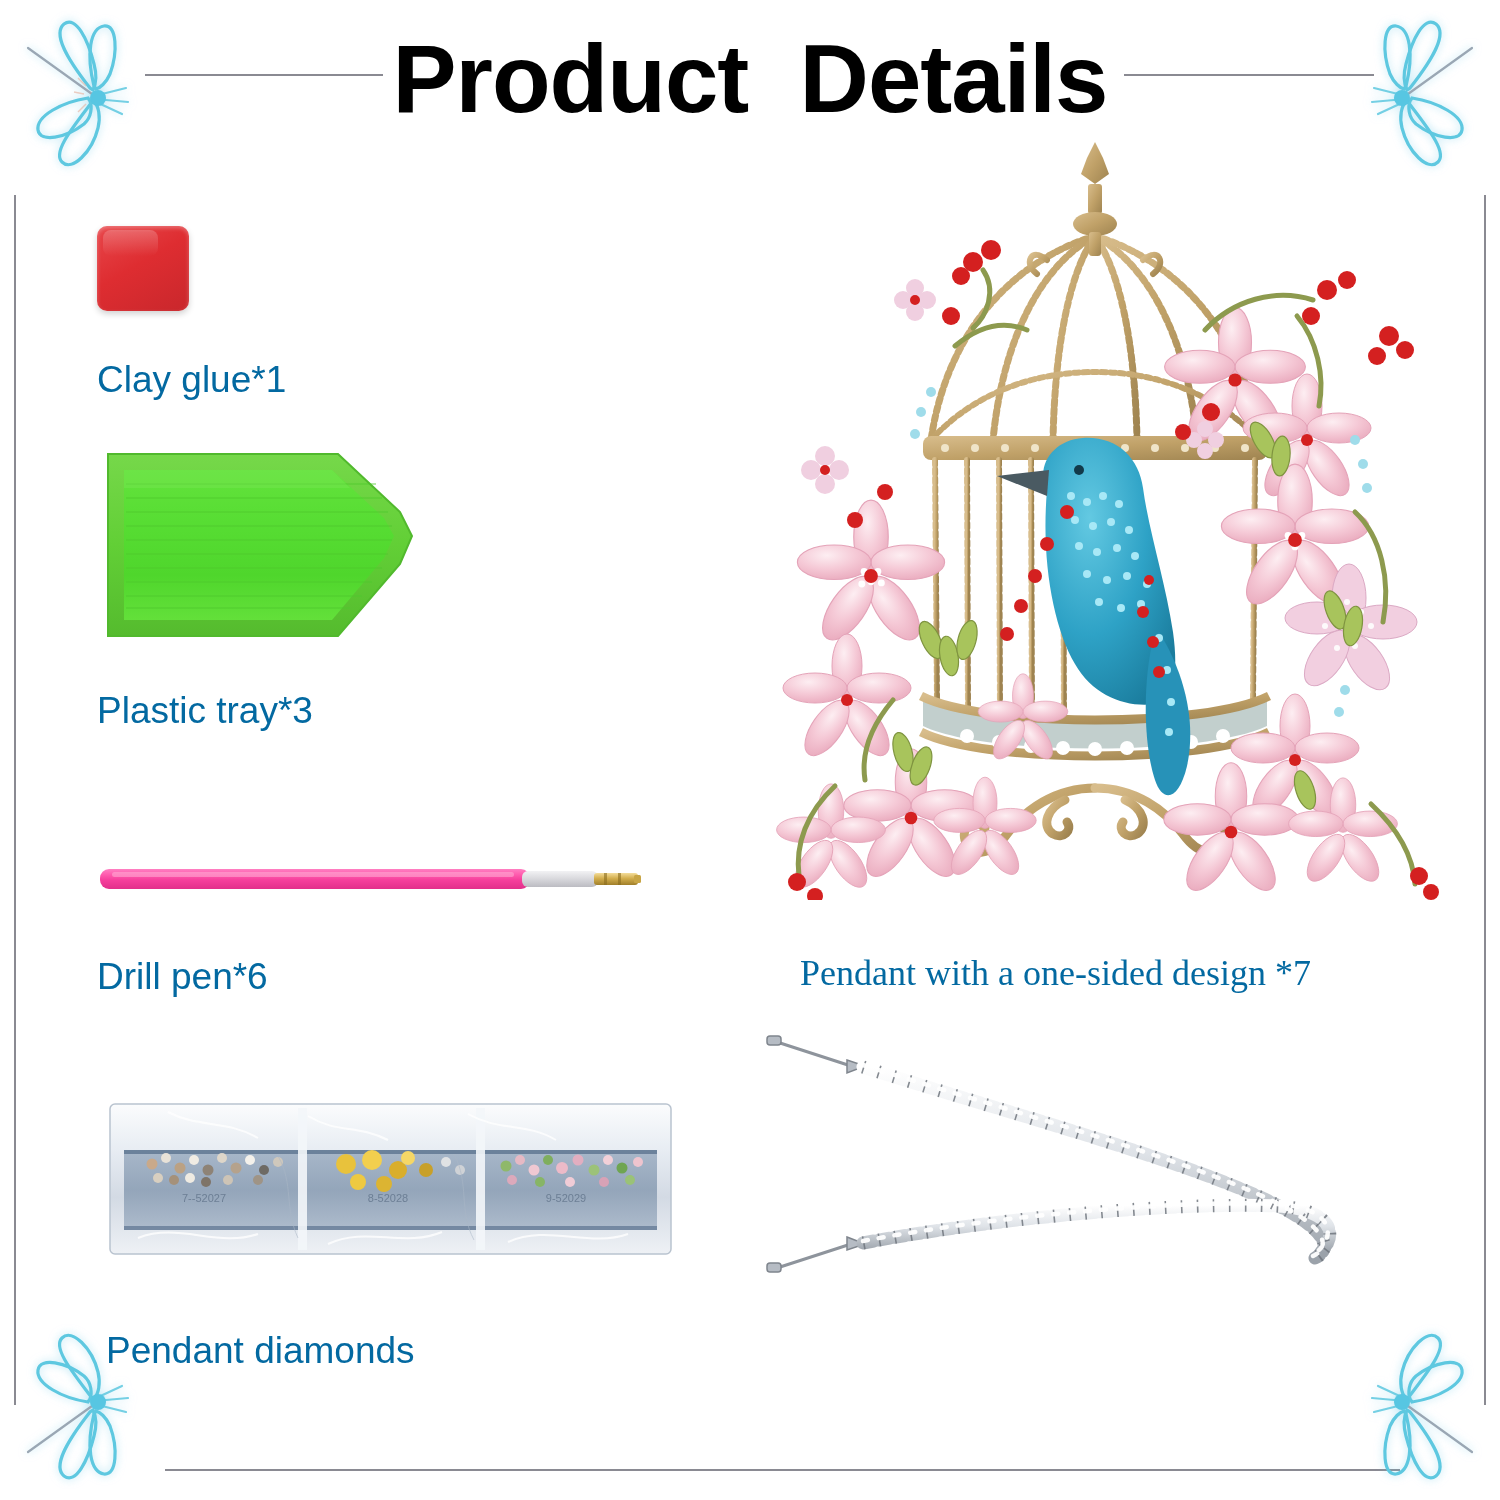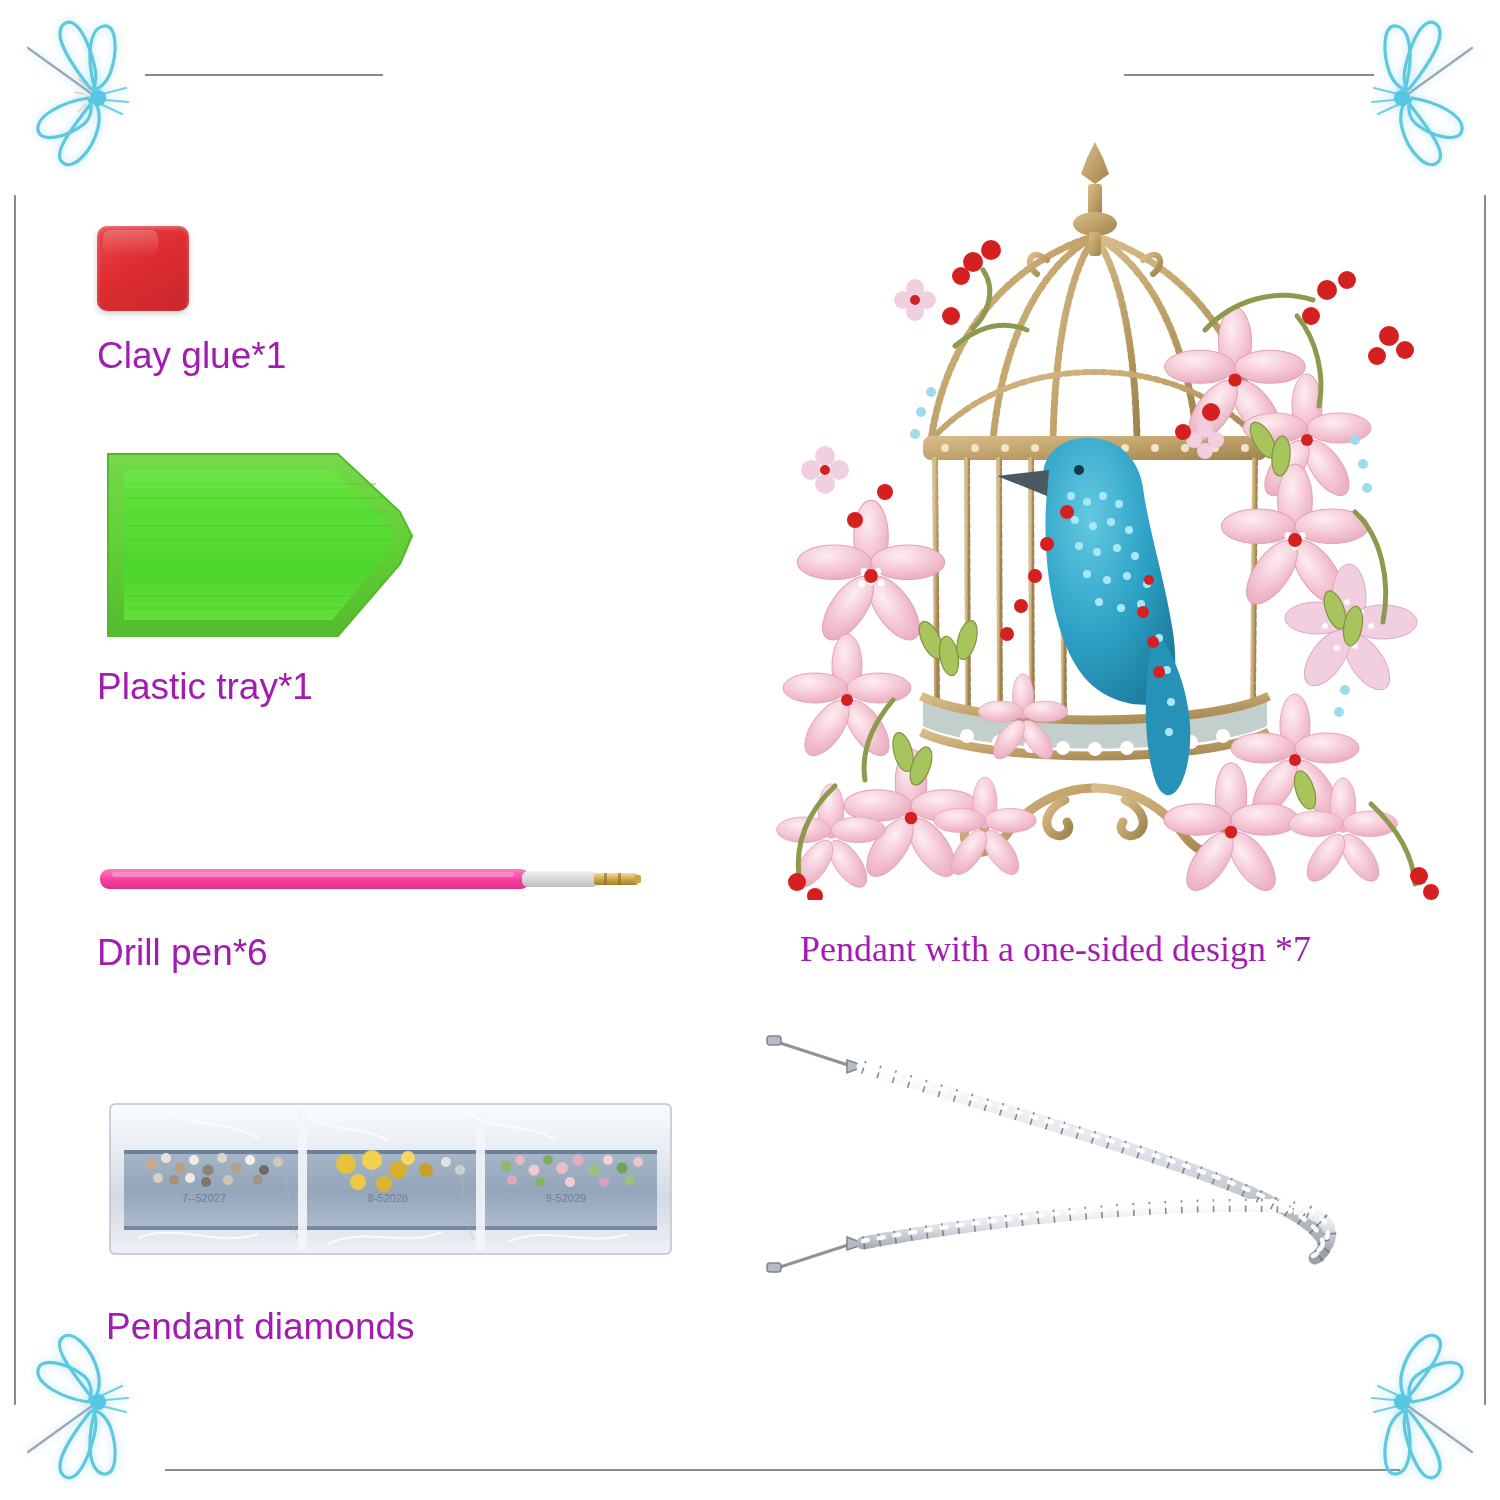--- a/index.html
+++ b/index.html
@@ -37,23 +37,24 @@
     color:#000;
     letter-spacing:-1px;
     font-family:"Liberation Sans", sans-serif;
     white-space:pre;
   }
 
   
   .cap{
     position:absolute;
     font-size:37px;
-    color:#a21caf;
+    color:#0369a1;
     font-family:"Liberation Sans", sans-serif;
     white-space:nowrap;
+    margin-top:24px;
   }
   .cap-serif{
     font-family:"Liberation Serif", serif;
     font-size:36px;
   }
 
   
   .glue{
     position:absolute;left:97px;top:226px;width:92px;height:85px;
     border-radius:10px;
@@ -165,20 +166,21 @@
       <path d="M84 92 L 20 46" stroke="#9aa7b4" stroke-width="2.2" fill="none" stroke-linecap="round"></path>
       <g stroke="#5ec8e0" stroke-width="2.2" fill="none" stroke-linecap="round" opacity=".85">
         <path d="M86 94 L 118 86"></path>
           <path d="M87 97 L 120 100"></path>
           <path d="M86 99 L 114 112"></path>
       </g>
       <circle cx="90" cy="96" r="8" fill="#57c6e2"></circle>
     </svg>
   </div>
 
+  <div class="title">Product  Details</div>
 
   <div class="glue"></div>
   <div class="cap" style="left:97px;top:335px;">Clay glue*1</div>
 
   <div class="tray">
     <svg viewBox="0 0 345 210">
       <defs>
         <linearGradient id="trayOuter" x1="0" y1="0" x2="0" y2="1">
           <stop offset="0" stop-color="#76d84a"></stop>
             <stop offset=".5" stop-color="#62cf36"></stop>
@@ -201,21 +203,21 @@
         <line x1="26" y1="100" x2="292" y2="100"></line>
           <line x1="26" y1="114" x2="288" y2="114"></line>
         <line x1="26" y1="128" x2="282" y2="128"></line>
           <line x1="26" y1="142" x2="272" y2="142"></line>
         <line x1="26" y1="156" x2="262" y2="156"></line>
           <line x1="26" y1="168" x2="250" y2="168"></line>
       </g>
       <path d="M24 30 H 232 L 250 48 H 24 Z" fill="#7ee85a" opacity=".35"></path>
     </svg>
   </div>
-  <div class="cap" style="left:97px;top:666px;">Plastic tray*1</div>
+  <div class="cap" style="left:97px;top:666px;">Plastic tray*3</div>
 
   <div class="pen">
     <svg viewBox="0 0 545 34">
       <defs>
         <linearGradient id="penBody" x1="0" y1="0" x2="0" y2="1">
           <stop offset="0" stop-color="#ff7fc2"></stop>
             <stop offset=".28" stop-color="#ff5cae"></stop>
           <stop offset=".55" stop-color="#f63f9c"></stop>
             <stop offset="1" stop-color="#e22f8a"></stop>
         </linearGradient>

